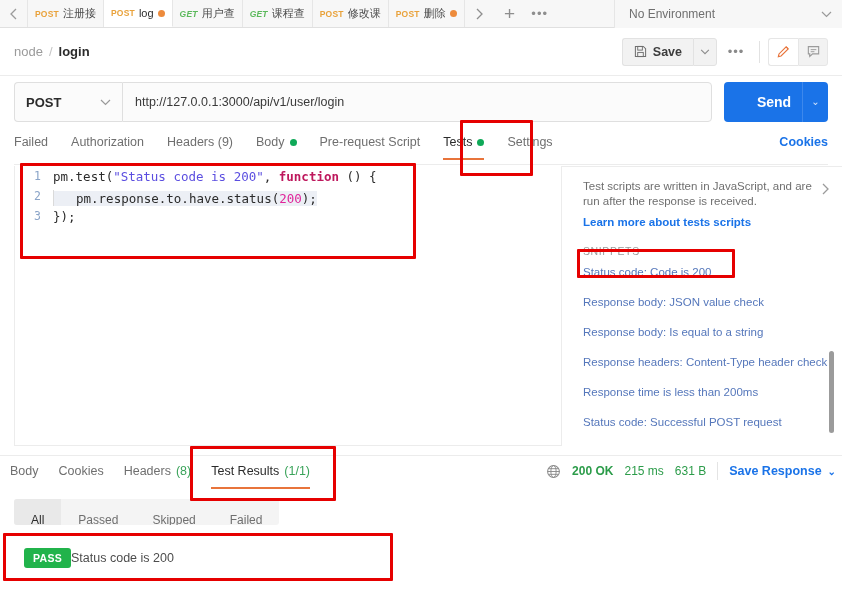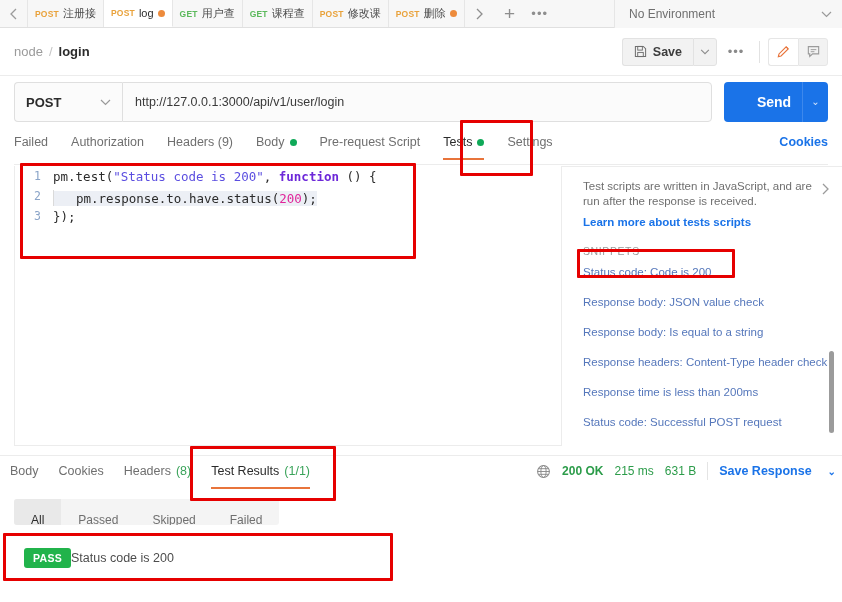--- a/index.html
+++ b/index.html
@@ -27,21 +27,21 @@
   .tabs-scroll { display:flex; align-items:stretch; overflow:hidden; }
   .req-tab {
     display:flex; align-items:center; gap:4px;
     padding:0 7px; max-width:84px;
     border-right:1px solid #e6e6e6;
     background:#f7f7f7; white-space:nowrap; overflow:hidden;
   }
   .req-tab.active { background:#ffffff; border-bottom:1px solid #fff; }
   .req-method { font-size:8.5px; font-weight:bold; letter-spacing:.2px; }
   .m-post { color:#e9a23b; }
-  .m-get  { color:#5bb95b; }
+  .m-get  { color:#5bb95b;font-style:italic; }
   .req-label {
     font-size:11px; color:#4d4d4d; overflow:hidden;
     text-overflow:clip; white-space:nowrap; max-width:44px;
   }
   .req-tab.active .req-label { color:#2b2b2b; }
   .dot-unsaved {
     width:7px; height:7px; border-radius:50%; background:#ed8b3c; flex:none;
   }
   .tabbar-right { display:flex; align-items:center; }
   .tb-btn {
@@ -146,21 +146,21 @@
   .code-line { display:flex; height:20px; align-items:center; }
   .gutter {
     width:38px; text-align:right; padding-right:12px;
     color:#8aa4c8; font-family:"DejaVu Sans Mono", monospace; font-size:11.5px;
   }
   .code {
     font-family:"DejaVu Sans Mono", monospace; font-size:12.5px;
     color:#2b2b2b; white-space:pre;
   }
   .tok-str  { color:#5b4ee0; }
-  .tok-kw   { color:#6d28d9; font-weight:bold; }
+  .tok-kw   { color:#be185d; font-weight:bold; }
   .tok-num  { color:#e0249a; }
   .tok-hl   { background:#eceff5; }
   .indent-guide {
     display:inline-block; width:0; border-left:1px solid #dadada; height:16px;
     position:relative; top:3px;
   }
 
   
   .snippets {
     position:absolute; left:562px; top:166px; width:280px; height:280px;
@@ -197,21 +197,21 @@
   .resptabs {
     position:absolute; left:10px; top:462px; width:832px; height:30px;
     display:flex; align-items:flex-start;
   }
   .resptabs .rtab { margin-right:20px; }
   .resp-meta {
     margin-left:auto; display:flex; align-items:center; gap:11px; padding-right:6px;
   }
   .resp-meta .val { font-size:12px; color:#2c9c4a; }
   .resp-meta .val.b { font-weight:bold; }
-  .save-resp { color:#1a73e8; font-size:12.5px; font-weight:bold; display:flex; align-items:center; gap:16px; }
+  .save-resp { color:#1a73e8; font-size:12.5px; font-weight:bold; display:flex; align-items:center; gap:6px; }
   .save-resp .chev { color:#1a73e8; }
   .meta-div { width:1px; height:18px; background:#e4e4e4; }
 
   .filterbar {
     position:absolute; left:14px; top:499px; height:26px;
     display:flex; background:#f4f4f4; border-radius:3px; overflow:hidden;
   }
   .fchip {
     padding:8px 17px; height:26px; line-height:26px;
     font-size:12px; color:#6f6f6f;

